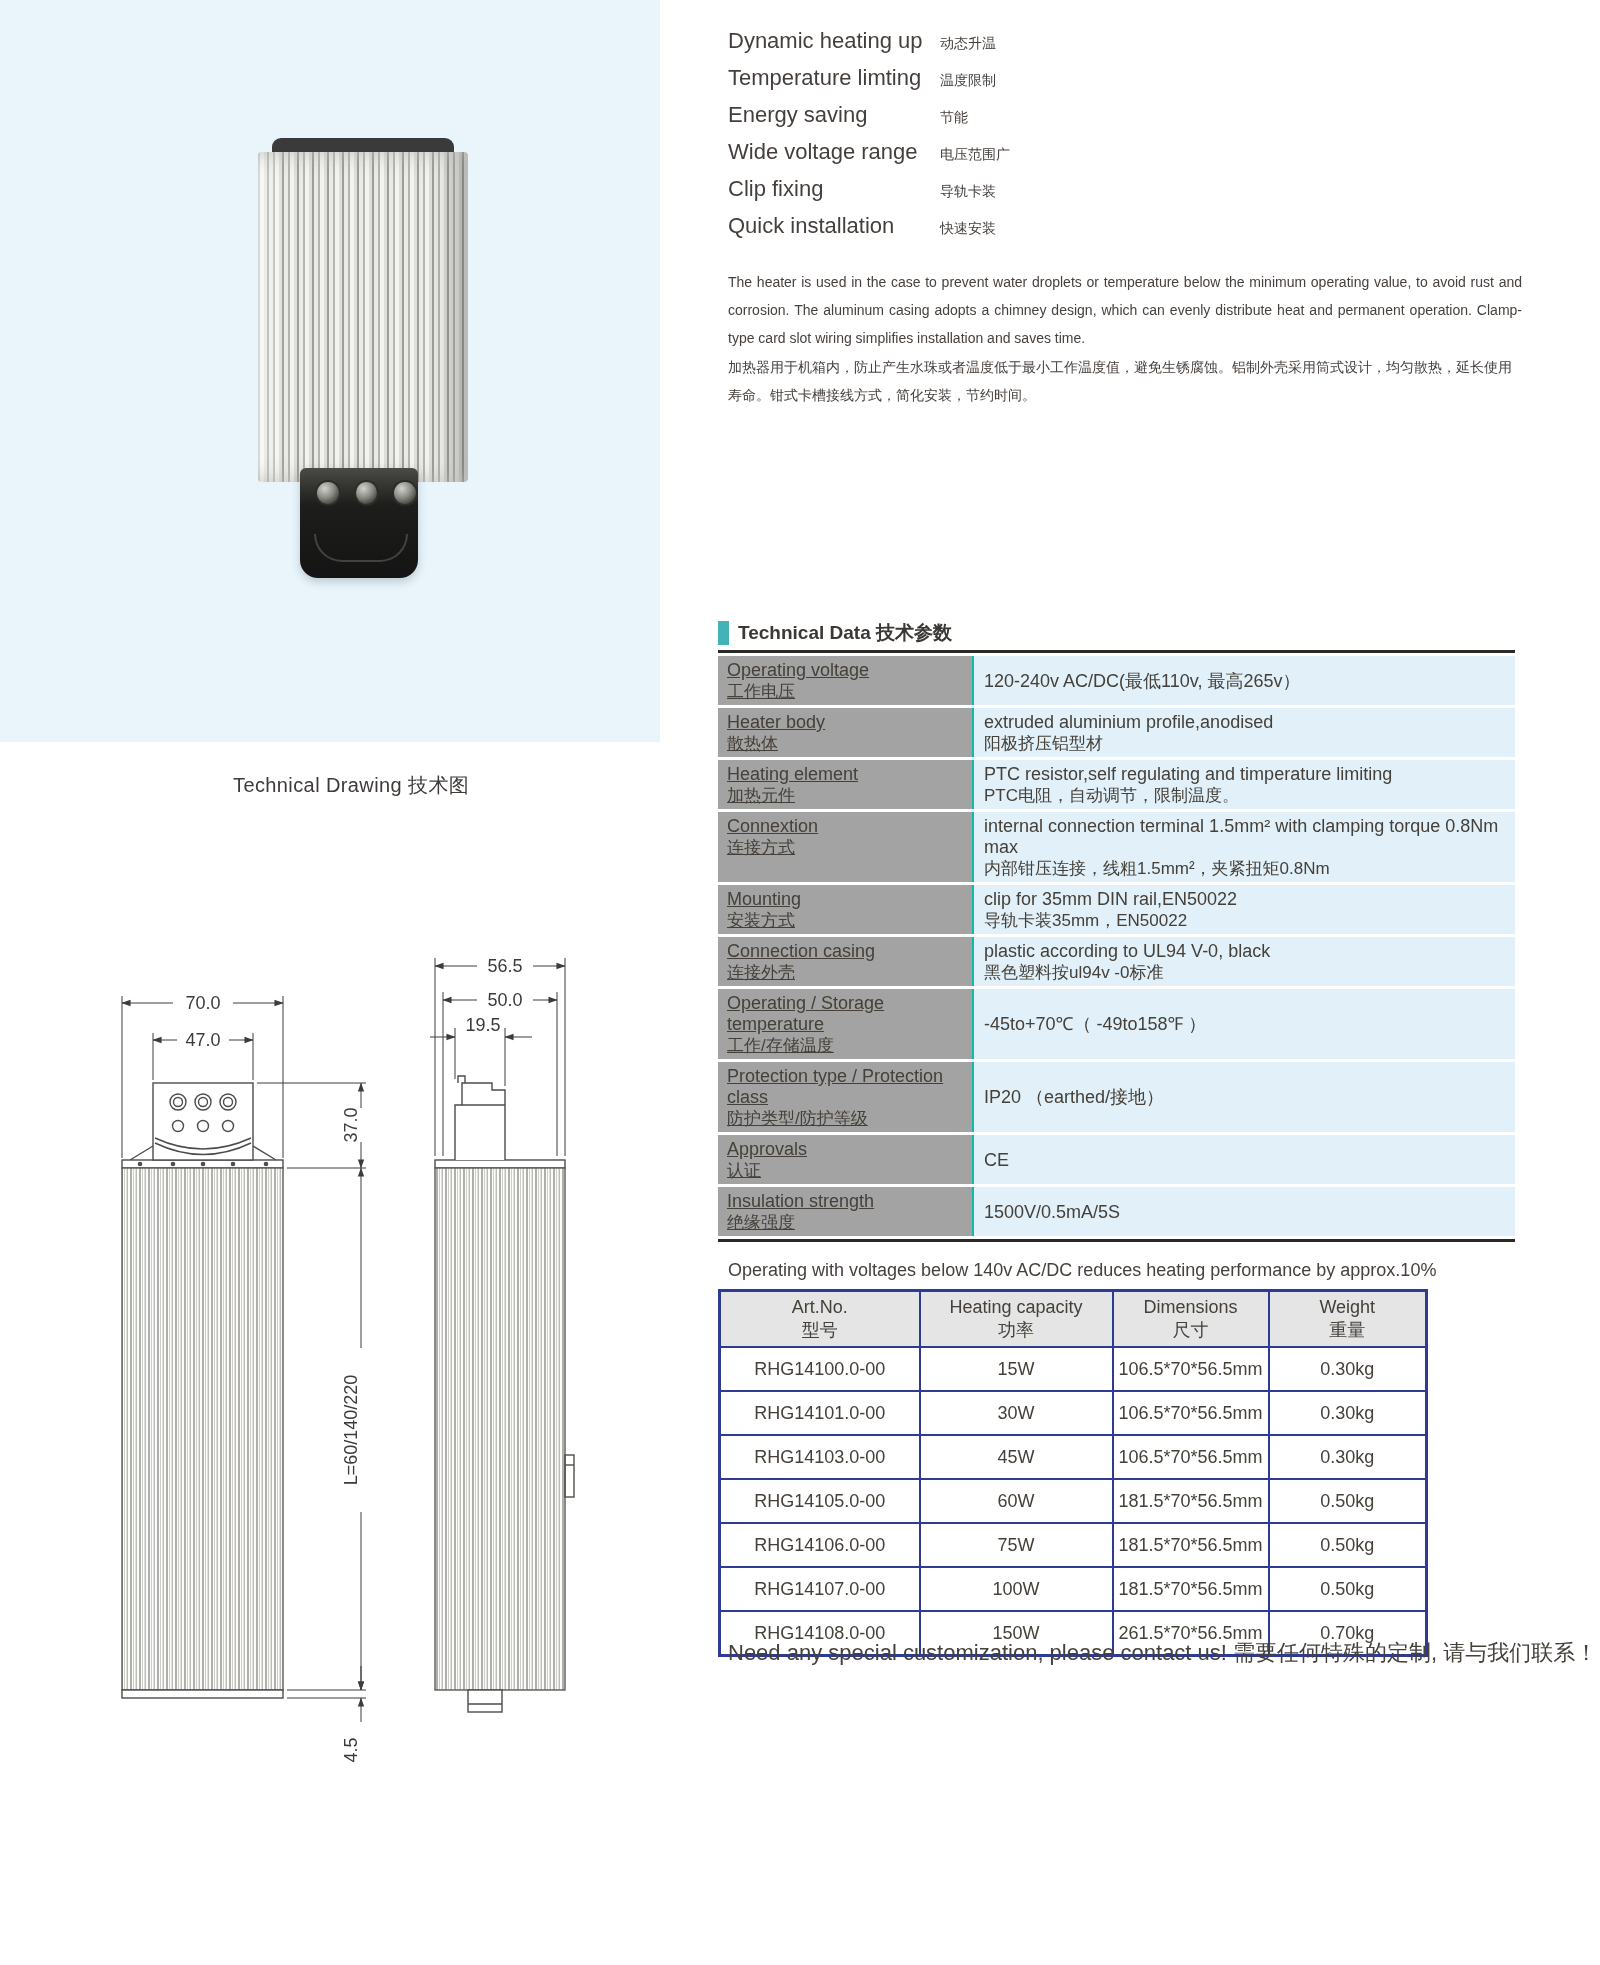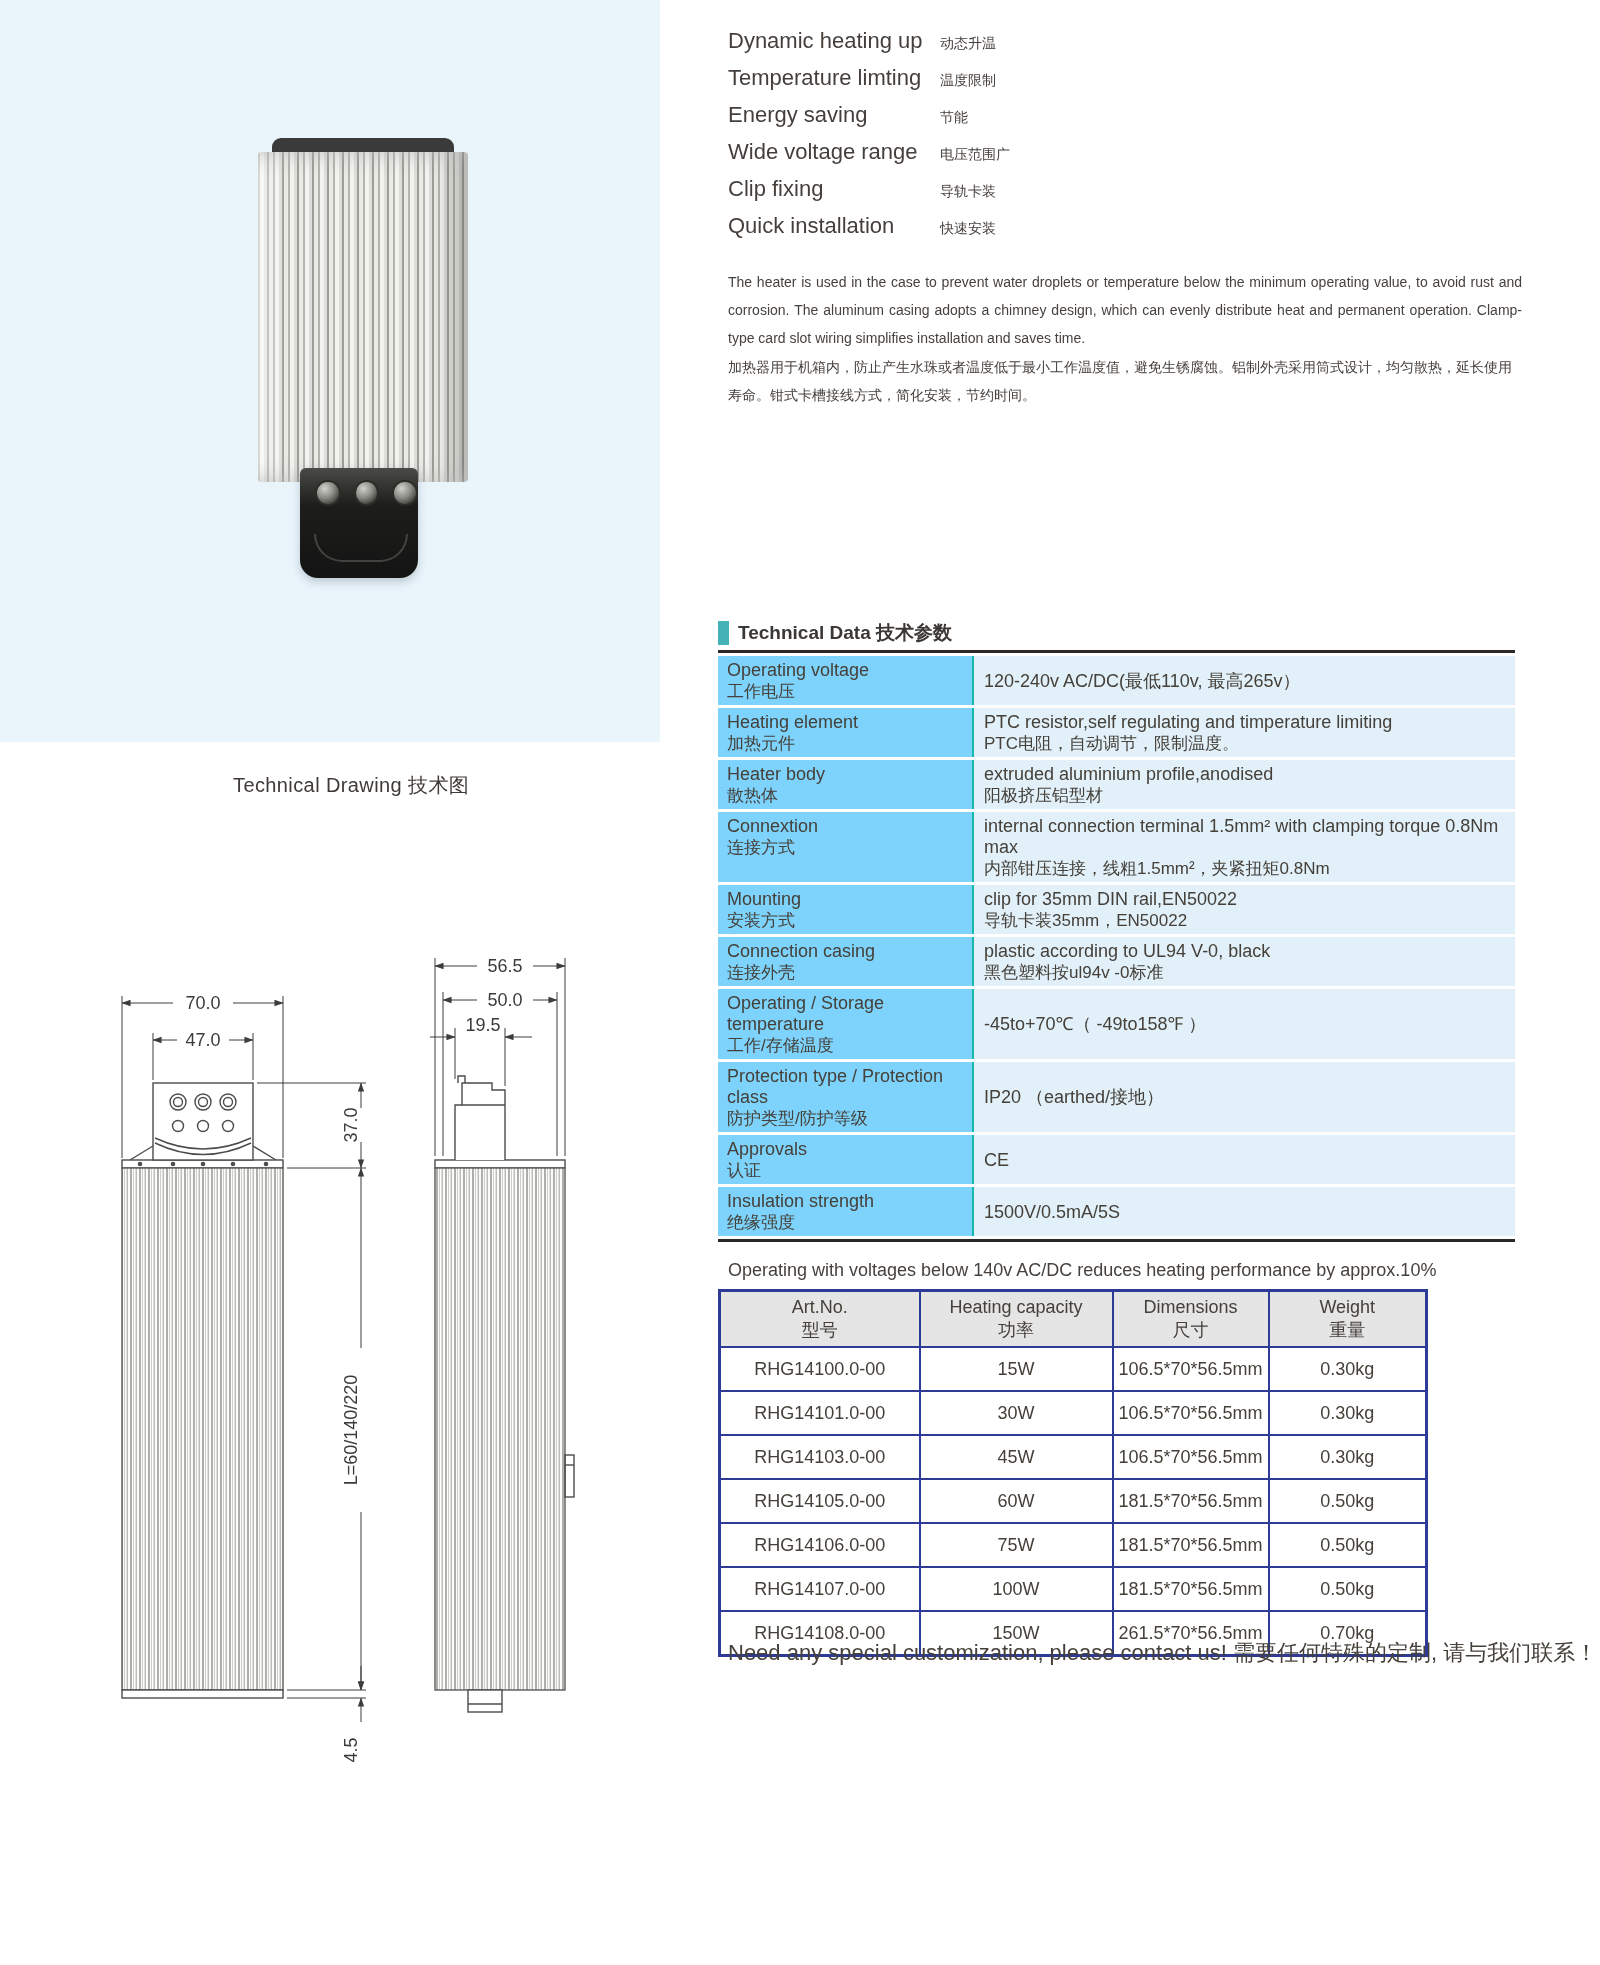--- a/index.html
+++ b/index.html
@@ -39,21 +39,21 @@
   .desc-zh{margin-top:1px !important;font-size:21px;}
 
   .tech-section{position:absolute;left:718px;top:620px;width:797px;}
   .tech-title-row{display:flex;align-items:center;height:26px;}
   .tech-marker{width:11px;height:24px;background:#43b3b8;margin-right:9px;}
   .tech-title{font-size:19px;font-weight:bold;color:#3b3734;}
   .tech-toprule{border-bottom:3px solid #2b2826;margin-top:4px;}
   .trow{display:flex;margin-top:3px;min-height:45px;}
   .tcell{box-sizing:border-box;font-size:18px;line-height:21px;color:#454039;}
   .tcell .zh{font-size:17px;}
-  .tlabel{width:254px;background:#7dd3fc;padding:4px 6px 3px 9px;}
+  .tlabel{width:254px;background:#a3a3a3;padding:4px 6px 3px 9px;text-decoration:underline;}
   .tvalue{flex:1;background:#e1f0f9;border-left:2px solid #14b8a6;padding:4px 8px 3px 10px;
           display:flex;flex-direction:column;justify-content:center;}
   .tech-bottomrule{border-bottom:3px solid #2b2826;margin-top:3px;}
   .tech-note{margin-top:12px;padding-left:10px;}
   .tech-note div{font-size:18px;line-height:33px;}
 
   
   .prod-table{position:absolute;left:718px;top:1289px;width:707px;border-collapse:collapse;
               border:3px solid #2e3b96;table-layout:fixed;}
   .prod-table th,.prod-table td{border:2px solid #2e3b96;text-align:center;color:#454039;}
@@ -200,36 +200,36 @@
           <div class="tcell tlabel">
             <div>Operating voltage</div>
             <div class="zh">工作电压</div>
           </div>
           <div class="tcell tvalue">
             <div>120-240v AC/DC(最低110v, 最高265v）</div>
           </div>
         </div>
         <div class="trow">
           <div class="tcell tlabel">
+            <div>Heater body</div>
+            <div class="zh">散热体</div>
+          </div>
+          <div class="tcell tvalue">
+            <div>extruded  aluminium  profile,anodised</div>
+            <div class="zh">阳极挤压铝型材</div>
+          </div>
+        </div>
+        <div class="trow">
+          <div class="tcell tlabel">
             <div>Heating element</div>
             <div class="zh">加热元件</div>
           </div>
           <div class="tcell tvalue">
             <div>PTC resistor,self regulating and timperature limiting</div>
             <div class="zh">PTC电阻，自动调节，限制温度。</div>
-          </div>
-        </div>
-        <div class="trow">
-          <div class="tcell tlabel">
-            <div>Heater body</div>
-            <div class="zh">散热体</div>
-          </div>
-          <div class="tcell tvalue">
-            <div>extruded  aluminium  profile,anodised</div>
-            <div class="zh">阳极挤压铝型材</div>
           </div>
         </div>
         <div class="trow">
           <div class="tcell tlabel">
             <div>Connextion</div>
             <div class="zh">连接方式</div>
           </div>
           <div class="tcell tvalue">
             <div>internal connection terminal 1.5mm² with clamping torque 0.8Nm  max</div>
             <div class="zh">内部钳压连接，线粗1.5mm²，夹紧扭矩0.8Nm</div>

